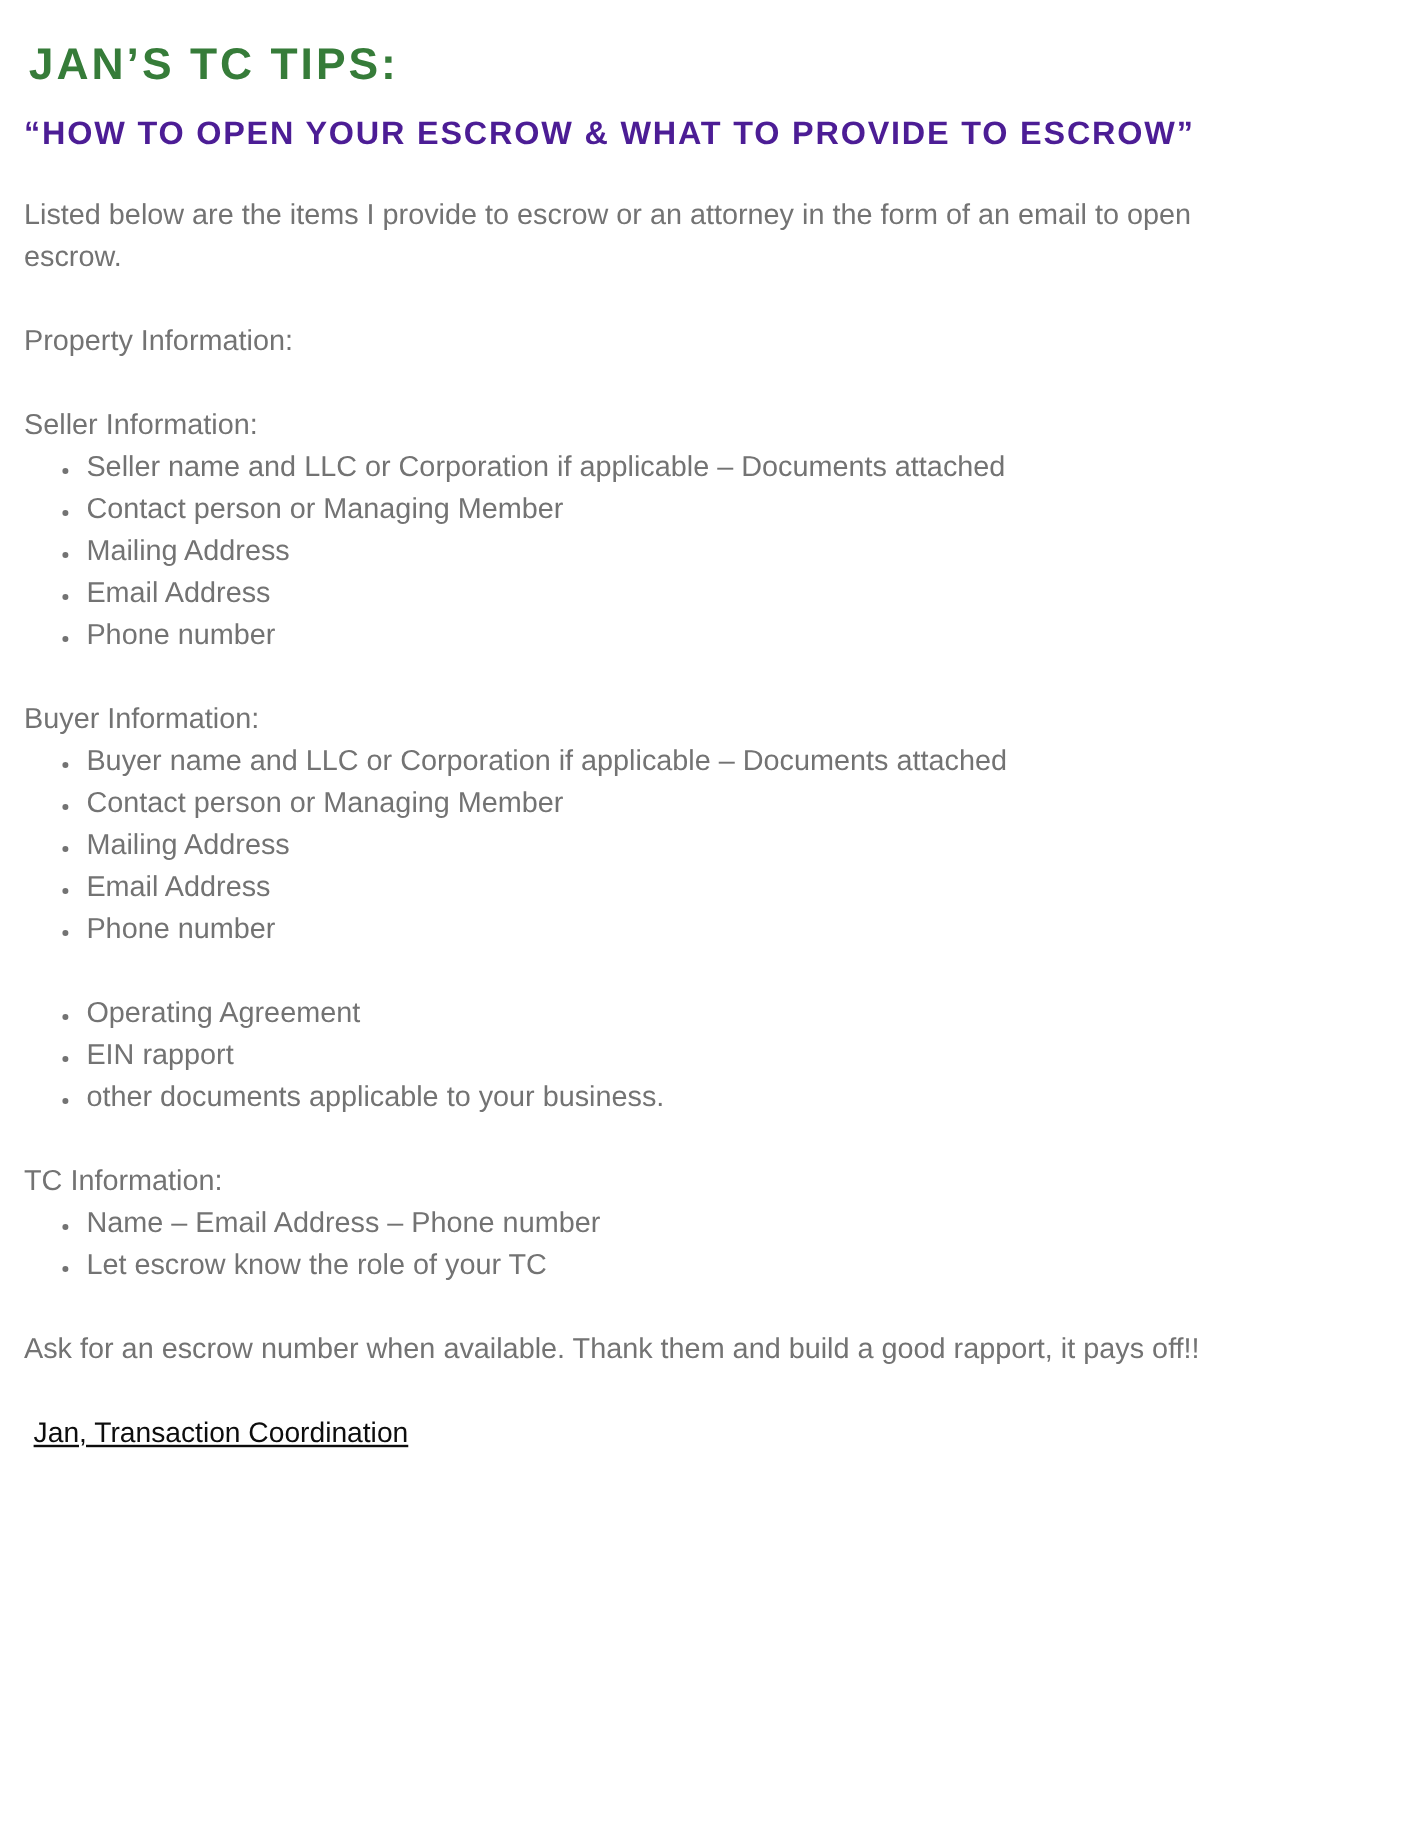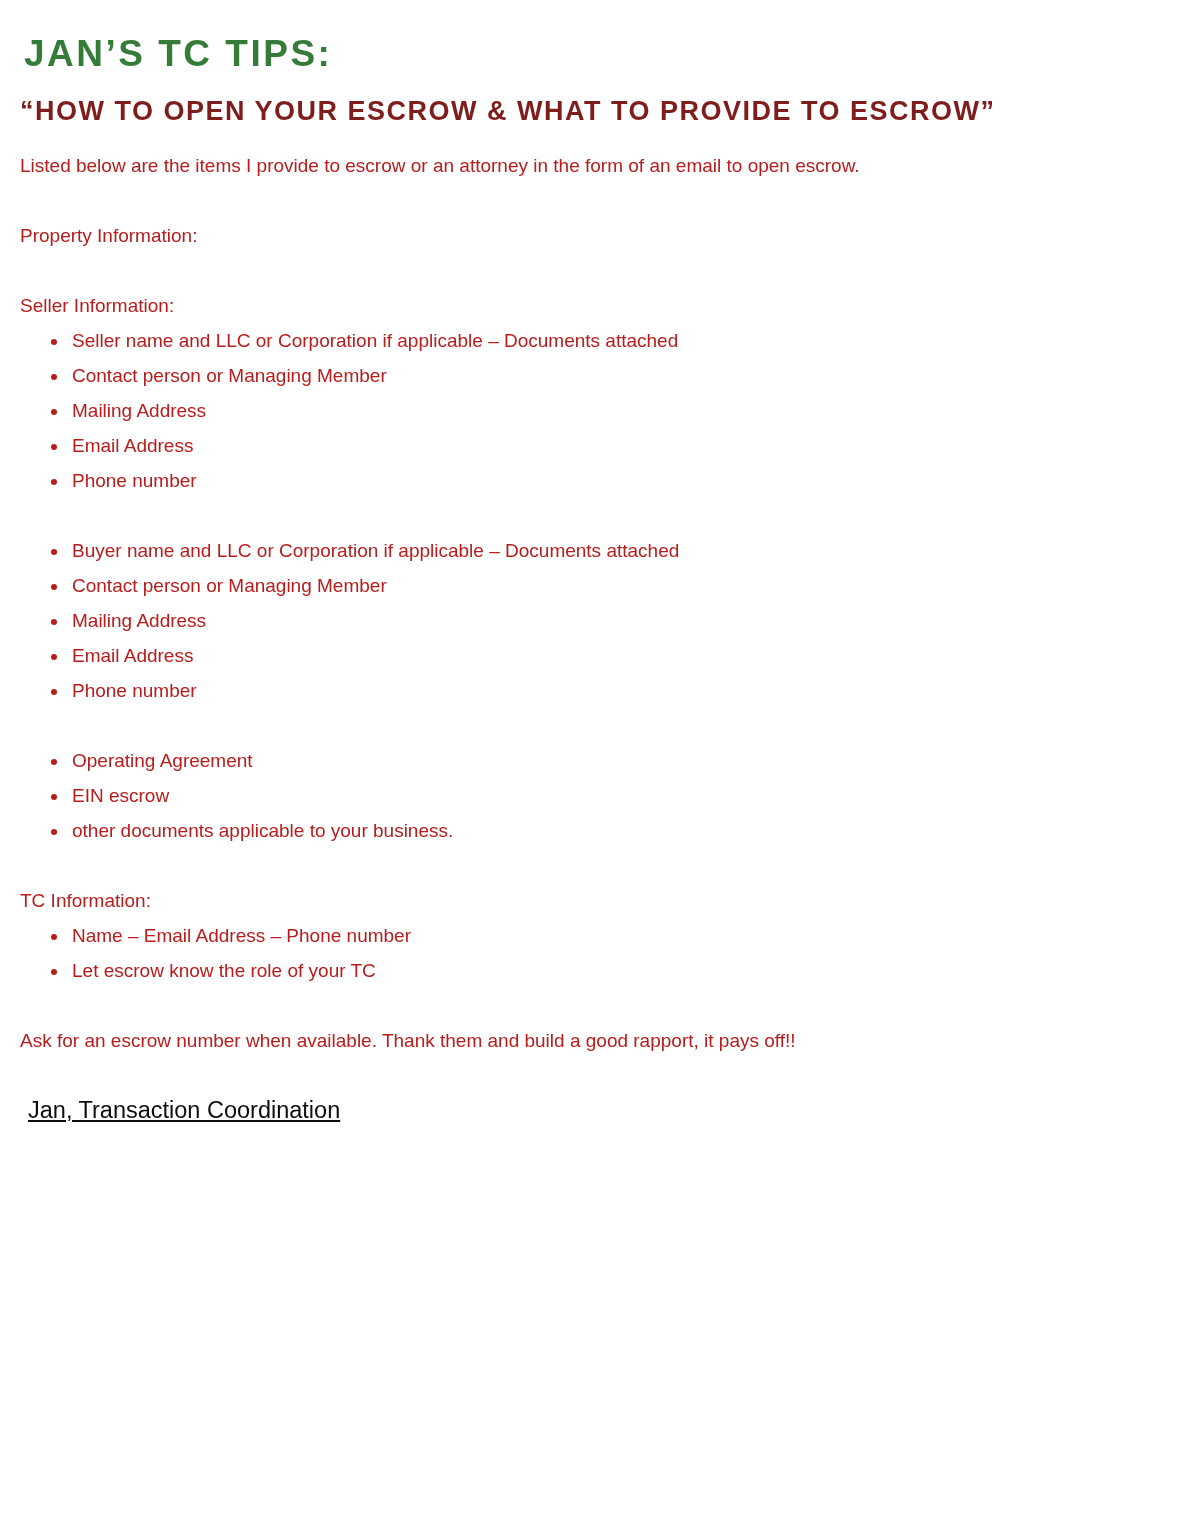--- a/index.html
+++ b/index.html
@@ -24,28 +24,28 @@
     font-weight: 800;
     letter-spacing: 2.5px;
     color: #367c39;
     margin: 0 0 22px 4px;
     line-height: 40px;
   }
   .doc-subtitle {
     font-size: 27px;
     font-weight: 800;
     letter-spacing: 1.5px;
-    color: #7f1d1d;
-    margin: 0 0 22px 0;
+    color: #4c1d95;
+    margin: 0 0 36px 0;
     line-height: 30px;
   }
   .para, .sec-head, li {
-    font-size: 19px;
+    font-size: 24px;
     line-height: 35px;
-    color: #b91c1c;
+    color: #737373;
   }
   .para {
     margin: 0 0 35px 0;
     max-width: 1115px;
   }
   section {
     margin: 1px 0 35px 0;
   }
   .sec-head {
     margin: 0;
@@ -89,33 +89,34 @@
     <ul>
       <li>Seller name and LLC or Corporation if applicable – Documents attached</li>
       <li>Contact person or Managing Member</li>
       <li>Mailing Address</li>
       <li>Email Address</li>
       <li>Phone number</li>
     </ul>
   </section>
 
   <section>
+    <p class="sec-head">Buyer Information:</p>
     <ul>
       <li>Buyer name and LLC or Corporation if applicable – Documents attached</li>
       <li>Contact person or Managing Member</li>
       <li>Mailing Address</li>
       <li>Email Address</li>
       <li>Phone number</li>
     </ul>
   </section>
 
   <section>
     <ul>
       <li>Operating Agreement</li>
-      <li>EIN escrow</li>
+      <li>EIN rapport</li>
       <li>other documents applicable to your business.</li>
     </ul>
   </section>
 
   <section>
     <p class="sec-head">TC Information:</p>
     <ul>
       <li>Name – Email Address – Phone number</li>
       <li>Let escrow know the role of your TC</li>
     </ul>

